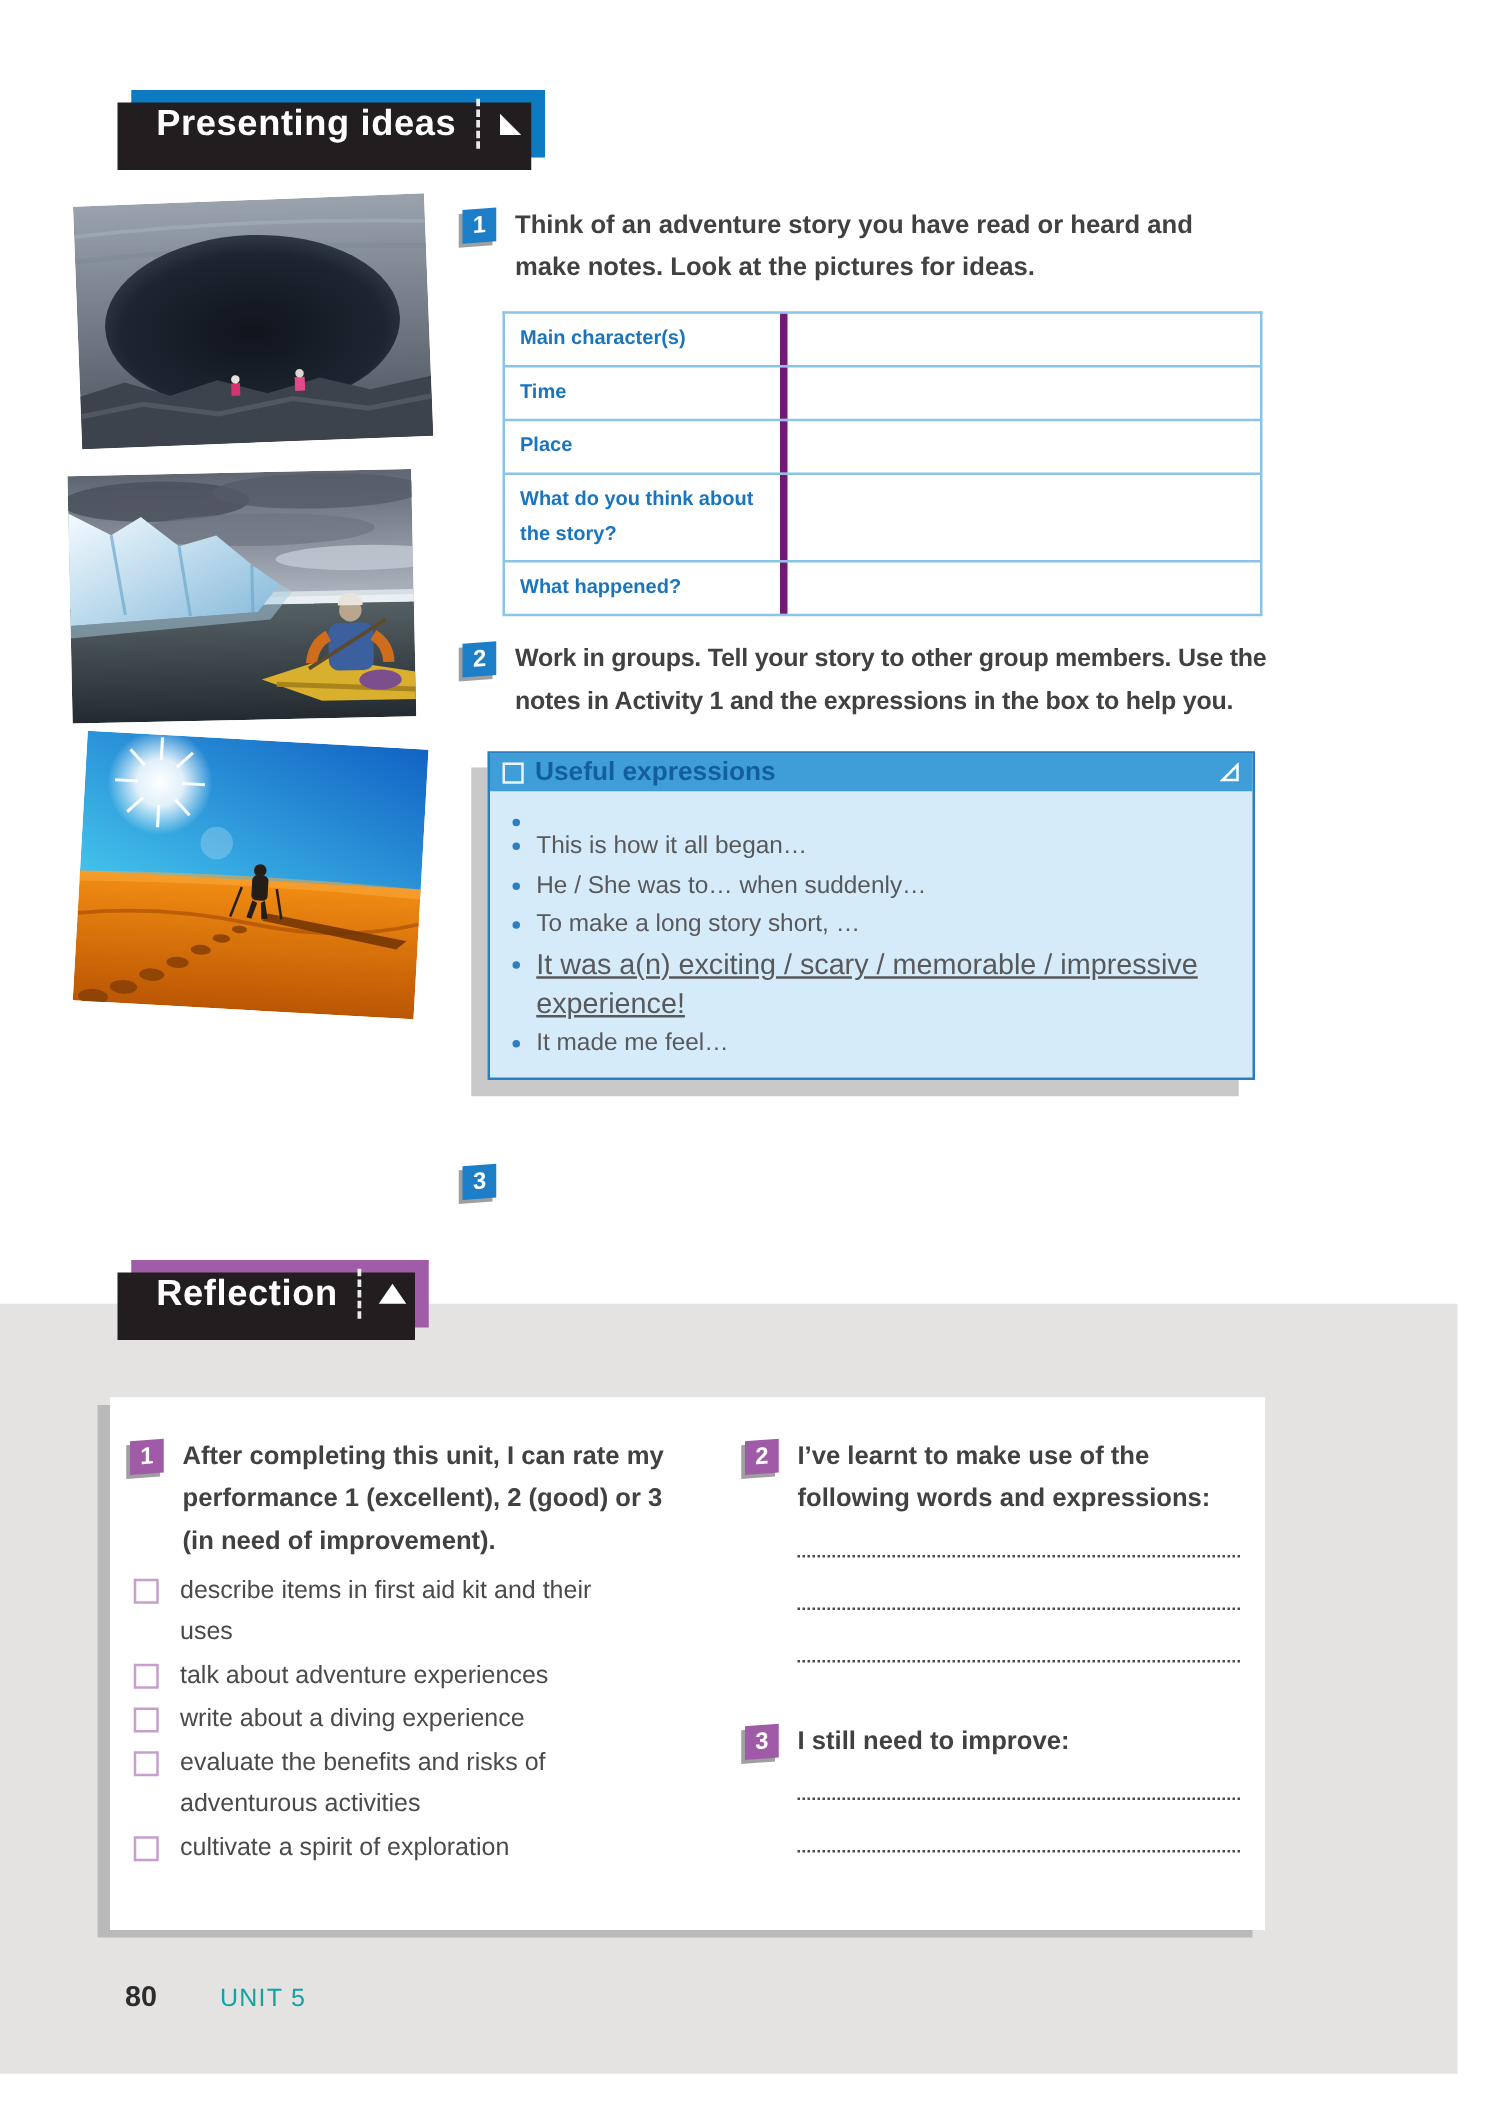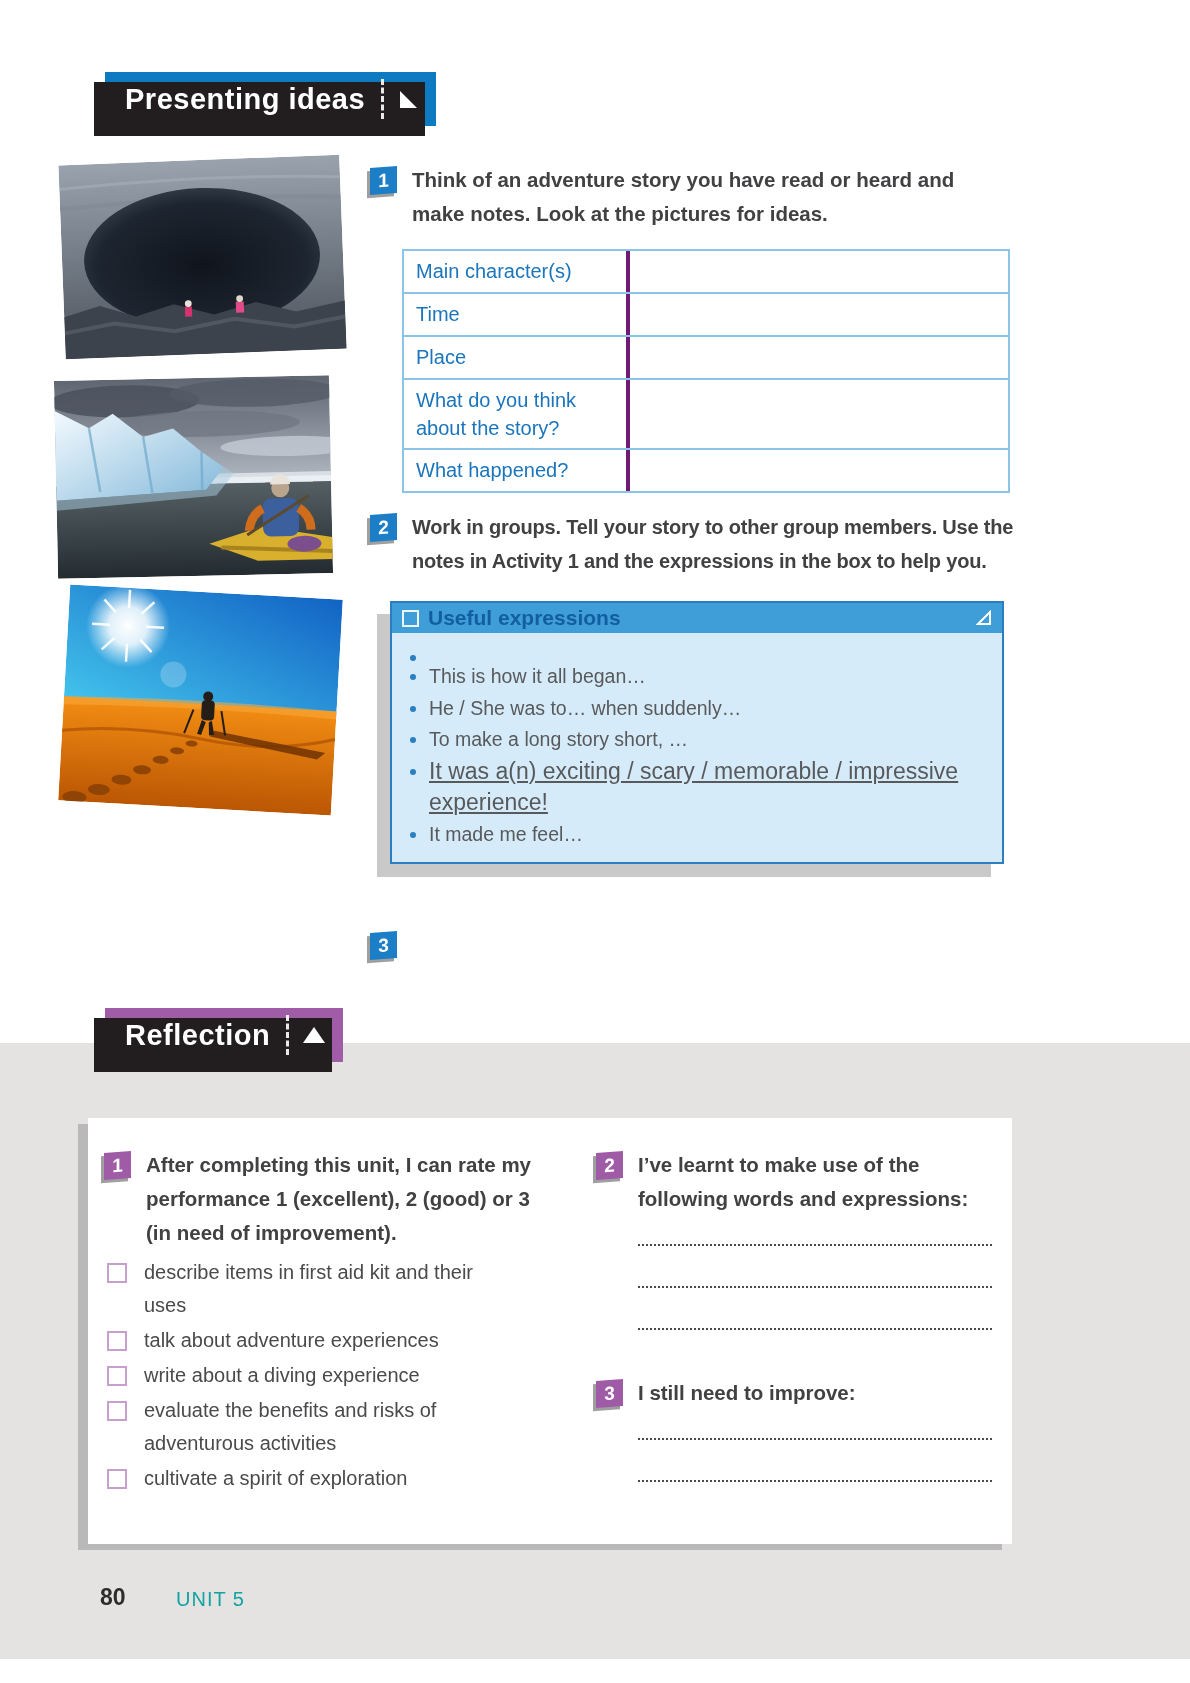--- a/index.html
+++ b/index.html
@@ -1,17 +1,17 @@
 <!DOCTYPE html>
 <html><head>
 <meta charset="utf-8">
 <style>
   html,body{margin:0;padding:0;background:#ffffff;}
   .page{position:relative;width:1166px;height:1683px;background:#ffffff;overflow:hidden;
-        font-family:"Liberation Sans",sans-serif;padding-left:24px;}
+        font-family:"Liberation Sans",sans-serif;}
   .gray-bg{position:absolute;left:0;top:1043px;width:1190px;height:616px;background:#e4e3e2;}
 
   
   .banner{position:absolute;z-index:0;height:54px;display:flex;align-items:center;
           padding:0 16px 0 20px;color:#fff;font-weight:bold;font-size:29px;letter-spacing:.5px;}
   .banner::before{content:"";position:absolute;left:-11px;top:10px;width:100%;height:100%;
           background:#221e1f;z-index:-1;}
   .banner-blue{left:105px;top:72px;background:#0e7ac1;}
   .banner-purple{left:105px;top:1008px;background:#a15ca8;}
   .banner .sep{width:0;border-left:3px dashed rgba(255,255,255,.9);align-self:stretch;
@@ -33,22 +33,22 @@
   .act2{left:370px;top:510px;width:648px;font-size:20px;letter-spacing:-0.2px;}
   .act3{left:370px;top:928px;width:680px;font-size:20px;letter-spacing:-0.2px;}
   .activity p{margin:0;max-width:590px;}
   .act2 p{max-width:606px;}
   .act3 p{max-width:640px;}
 
   
   .notes-table{position:absolute;left:402px;top:249px;width:604px;
                border:2px solid #8ac4e8;border-bottom:none;background:#fff;}
   .nt-row{display:grid;grid-template-columns:226px 1fr;border-bottom:2px solid #8ac4e8;}
-  .nt-label{border-right:4px solid #701a75;padding:6px 12px;color:#1b75bc;font-weight:normal;
-            font-size:20px;line-height:28px;min-height:29px;}
+  .nt-label{border-right:6px solid #701a75;padding:6px 12px;color:#1b75bc;font-weight:bold;
+            font-size:16px;line-height:28px;min-height:29px;}
   .nt-value{min-height:29px;}
 
   
   .ue-wrap{position:absolute;left:390px;top:601px;width:614px;z-index:0;}
   .ue-wrap::before{content:"";position:absolute;left:-13px;top:13px;width:100%;height:100%;
             background:#c9c9c9;z-index:-1;}
   .ue-box{position:relative;border:2px solid #2b7fc1;background:#d5ebf9;}
   .ue-head{display:flex;align-items:center;background:#3f9ed8;padding:3px 10px 3px 10px;
             color:#135e9e;font-weight:bold;font-size:21px;}
   .ue-square{width:13px;height:13px;border:2.5px solid #eaf5fd;margin-right:9px;}

